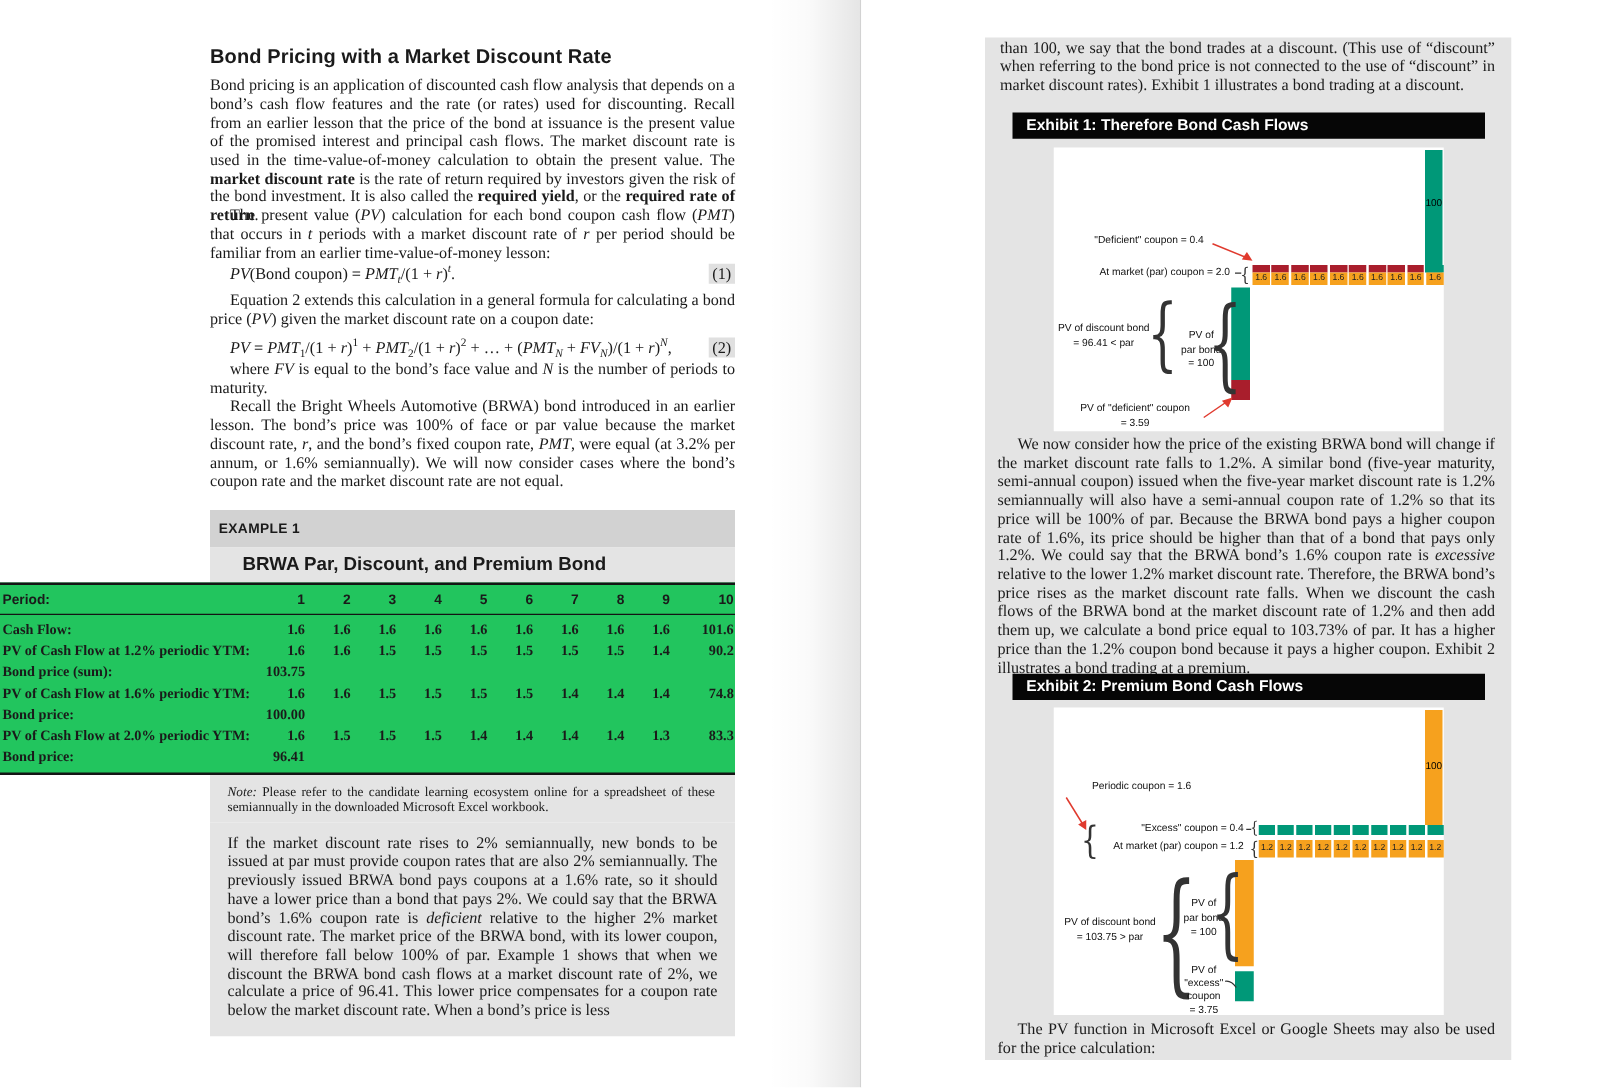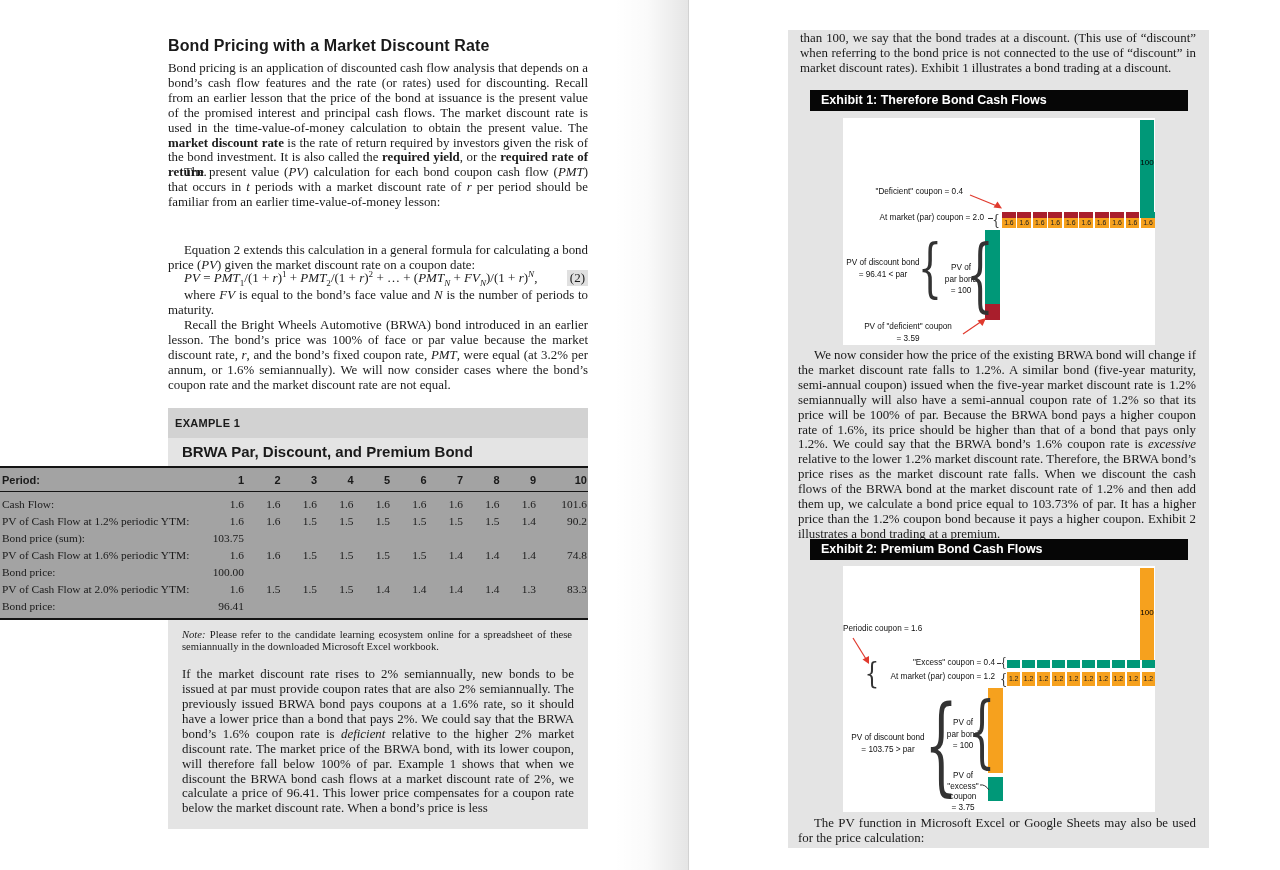--- a/index.html
+++ b/index.html
@@ -23,40 +23,40 @@
   p.body{font-size:12.9px;line-height:14.9px;text-align:justify;margin:0;}
   p.ind{text-indent:16px;}
   .eqrow{display:flex;align-items:baseline;font-size:13px;line-height:16px;width:100%;}
   .eqbody{padding-left:16px;}
   .eqnum{margin-left:auto;background:#e0e0e0;padding:0 3px;}
   sub,sup{font-size:70%;line-height:0;}
   
   .example{position:absolute;left:0;top:372px;width:420px;}
   .ex-head{height:30px;background:var(--exhead);font:bold 11px/31px "Liberation Sans",sans-serif;
            padding-left:7px;letter-spacing:.3px;}
-  .ex-title{height:28px;background:var(--exgray);font:bold 15px/27px "Liberation Sans",sans-serif;padding-left:14px;}
-  .tablewrap{width:588px;margin-left:-168px;background:#a3a3a3;}
+  .ex-title{height:28px;background:var(--exgray);font:bold 15px/27px "Liberation Sans",sans-serif;padding-left:26px;}
+  .tablewrap{width:588px;margin-left:-168px;background:#22c55e;}
   .xtable{border-top:2px solid #141414;border-bottom:2px solid #141414;padding-bottom:4px;}
   .thead{display:flex;align-items:center;height:23px;border-bottom:1.5px solid #141414;
          font:bold 11px "Liberation Sans",sans-serif;}
   .tbody{padding-top:3px;}
-  .trow{display:flex;align-items:center;height:17px;font-size:11.4px;}
+  .trow{display:flex;align-items:center;height:17px;font-size:11.4px;font-weight:bold;}
   .tl{width:196px;padding-left:2px;white-space:nowrap;}
   .tc{width:36.5px;text-align:right;}
   .dc{display:contents;}
   .dc .tc:first-child,.trow .tc.c1{width:46px;}
   .dc .tc:last-child,.trow .tc.c10{width:51px;}
   .ex-note{background:var(--exgray);padding:9px 16px 6px 14px;font-size:10.6px;line-height:11.6px;text-align:justify;}
   .ex-p6{background:var(--exgray);padding:9px 14px 13px 14px;}
   
   .rp-p{position:absolute;width:396px;}
   .exhibit-bar{position:absolute;left:121px;width:378px;height:21px;background:#060606;color:#fff;
                font:bold 12.5px/21px "Liberation Sans",sans-serif;padding-left:11px;box-sizing:border-box;}
   .chart{position:absolute;left:154px;width:312px;background:#fff;font-family:"Liberation Sans",sans-serif;}
-  .lbl{position:absolute;font-size:8.2px;line-height:10px;color:#111;}
+  .lbl{position:absolute;font-size:8.2px;line-height:10px;color:#111;text-align:right;}
   .lbl.r{text-align:right;}
   .lbl.c{text-align:center;}
   .barv{position:absolute;}
   .crow{position:absolute;display:flex;gap:1.6px;}
   .ccell{flex:1;display:flex;flex-direction:column;}
   .cap{height:6px;}
   .cbody{height:10px;font-size:6.9px;line-height:10.5px;text-align:center;color:#222;}
   .chart1 .cap{background:var(--red);}
   .chart1 .ccell:last-child .cap{background:var(--green);}
   .chart1 .cbody{background:var(--orange);}
@@ -68,21 +68,25 @@
   .bar100lbl{position:absolute;font-size:8px;color:#000;text-align:center;width:20px;}
 </style>
 </head>
 <body>
 
 <div class="page-left">
   <div class="lp-col">
     <h1 class="title">Bond Pricing with a Market Discount Rate</h1>
     <p class="body abs" style="left:0;top:25px;width:420px"><span>Bond pricing is an application of discounted cash flow analysis that depends on a bond’s cash flow features and the rate (or rates) used for discounting. Recall from an earlier lesson that the price of the bond at issuance is the present value of the promised interest and principal cash flows. The market discount rate is used in the time-value-of-money calculation to obtain the present value. The </span><span style="font-weight: bold;">market discount rate</span><span> is the rate of return required by investors given the risk of the bond investment. It is also called the </span><span style="font-weight: bold;">required yield</span><span>, or the </span><span style="font-weight: bold;">required rate of return</span><span>.</span></p>
     <p class="body ind abs" style="left:0;top:129px;width:420px"><span>The present value (</span><span style="font-style: italic;">PV</span><span>) calculation for each bond coupon cash flow (</span><span style="font-style: italic;">PMT</span><span>) that occurs in </span><span style="font-style: italic;">t</span><span> periods with a market discount rate of </span><span style="font-style: italic;">r</span><span> per period should be familiar from an earlier time-value-of-money lesson:</span></p>
-    <p class="body ind abs" style="left:0;top:207px;width:420px"><span>Equation 2 extends this calculation in a general formula for calculating a bond price (</span><span style="font-style: italic;">PV</span><span>) given the market discount rate on a coupon date:</span></p>
+    <div class="eqrow abs" style="left:0;top:175px">
+      <div class="eqbody"><span style="font-style: italic;">PV</span><span>(Bond coupon) = </span><span style="font-style: italic;">PMT</span><sub style="font-style: italic;">t</sub><span>/(1 + </span><span style="font-style: italic;">r</span><span>)</span><sup style="font-style: italic;">t</sup><span>.</span></div>
+      <div class="eqnum">(1)</div>
+    </div>
+    <p class="body ind abs" style="left:0;top:197px;width:420px"><span>Equation 2 extends this calculation in a general formula for calculating a bond price (</span><span style="font-style: italic;">PV</span><span>) given the market discount rate on a coupon date:</span></p>
     <div class="eqrow abs" style="left:0;top:234px">
       <div class="eqbody"><span style="font-style: italic;">PV</span><span> = </span><span style="font-style: italic;">PMT</span><sub>1</sub><span>/(1 + </span><span style="font-style: italic;">r</span><span>)</span><sup>1</sup><span> + </span><span style="font-style: italic;">PMT</span><sub>2</sub><span>/(1 + </span><span style="font-style: italic;">r</span><span>)</span><sup>2</sup><span> + … + (</span><span style="font-style: italic;">PMT</span><sub style="font-style: italic;">N</sub><span> + </span><span style="font-style: italic;">FV</span><sub style="font-style: italic;">N</sub><span>)/(1 + </span><span style="font-style: italic;">r</span><span>)</span><sup style="font-style: italic;">N</sup><span>,</span></div>
       <div class="eqnum">(2)</div>
     </div>
     <p class="body ind abs" style="left:0;top:252px;width:420px"><span>where </span><span style="font-style: italic;">FV</span><span> is equal to the bond’s face value and </span><span style="font-style: italic;">N</span><span> is the number of periods to maturity.</span></p>
     <p class="body ind abs" style="left:0;top:282px;width:420px"><span>Recall the Bright Wheels Automotive (BRWA) bond introduced in an earlier lesson. The bond’s price was 100% of face or par value because the market discount rate, </span><span style="font-style: italic;">r</span><span>, and the bond’s fixed coupon rate, </span><span style="font-style: italic;">PMT</span><span>, were equal (at 3.2% per annum, or 1.6% semiannually). We will now consider cases where the bond’s coupon rate and the market discount rate are not equal.</span></p>
 
     <div class="example">
       <div class="ex-head">EXAMPLE 1</div>
       <div class="ex-title">BRWA Par, Discount, and Premium Bond</div>

